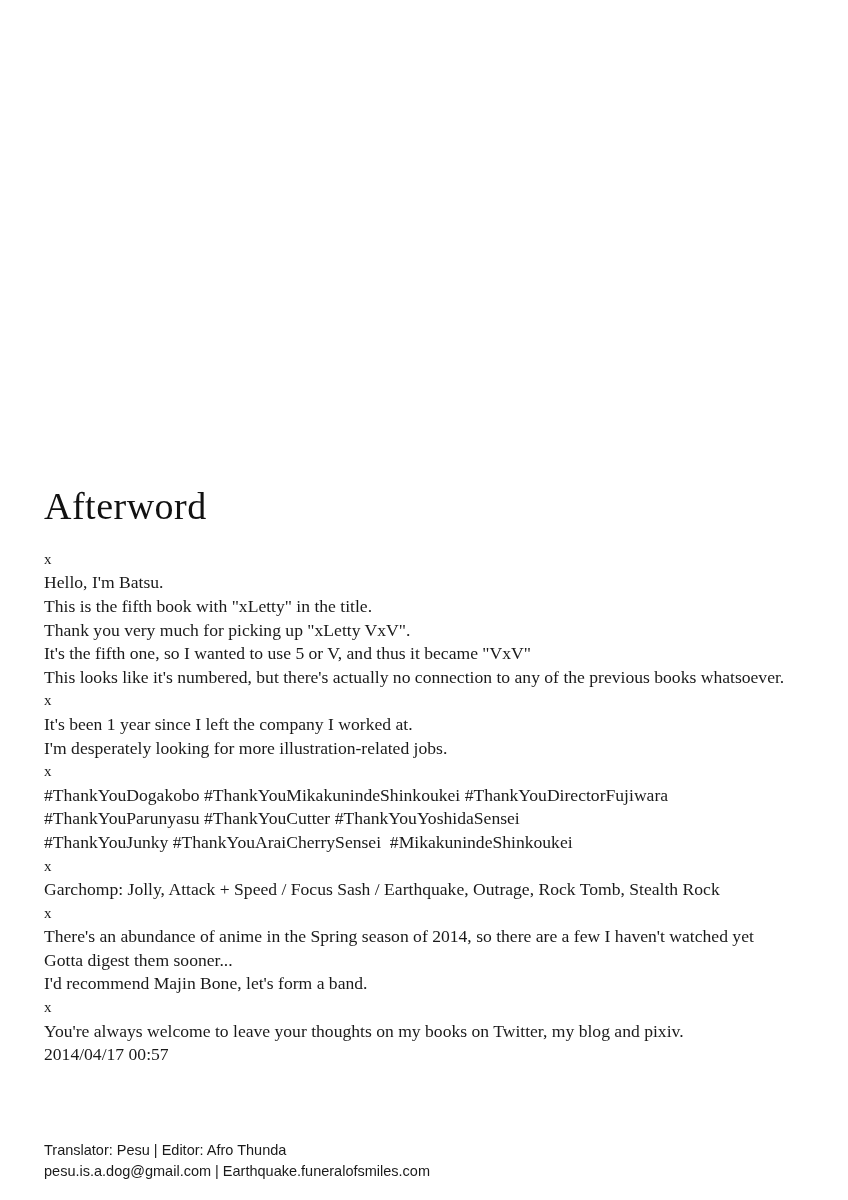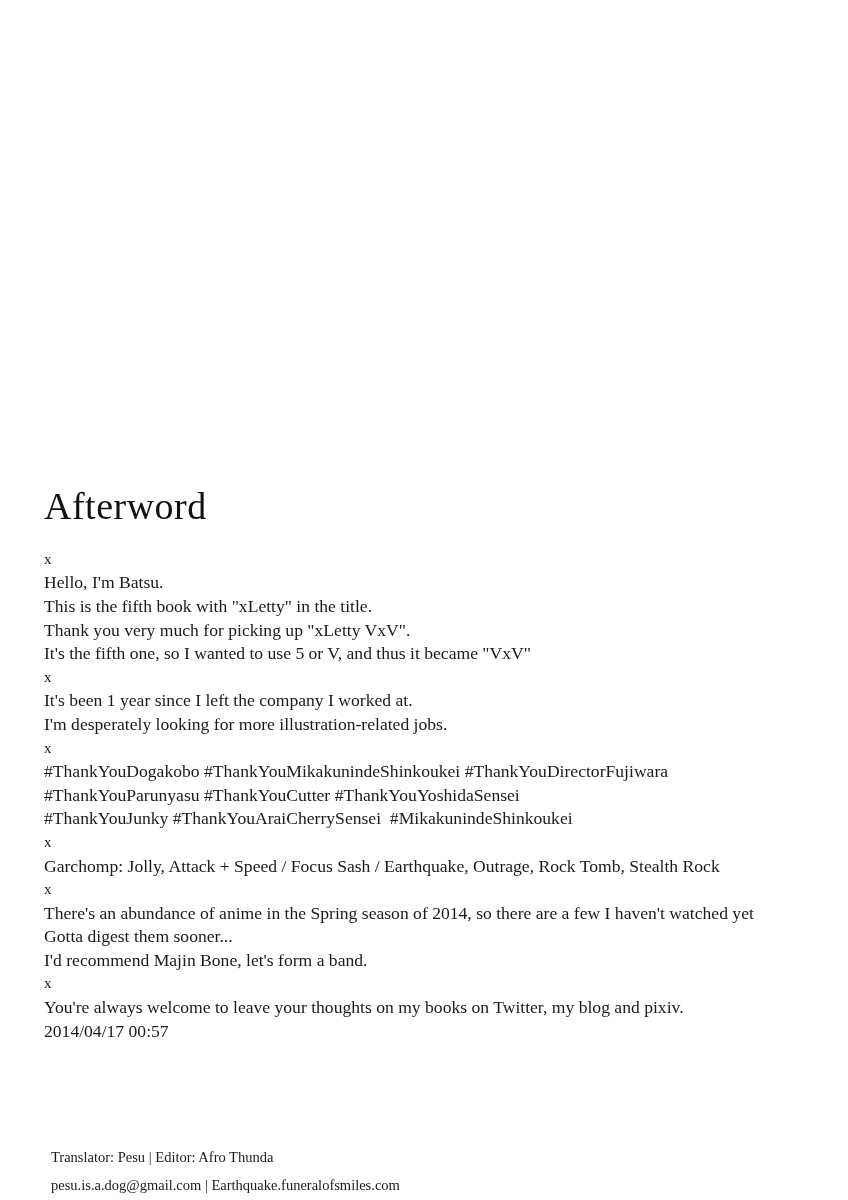--- a/index.html
+++ b/index.html
@@ -58,38 +58,38 @@
     position: absolute;
     left: 44px;
     top: 1140px;
     width: 770px;
     font-family: "Liberation Sans", sans-serif;
     font-size: 14.5px;
     line-height: 21px;
     color: #1a1a1a;
   }
   .credits p {
-    margin: 7px;
+    margin: 0;
     padding: 0;
-    font-family: Liberation Serif, serif;
   }
 </style>
 </head>
 <body>
 
 <div class="page">
 
   <div class="content">
     <h1 class="afterword-title">Afterword</h1>
     <div class="body-block">
       <p class="marker">x</p>
       <p>Hello, I'm Batsu.</p>
       <p>This is the fifth book with "xLetty" in the title.</p>
       <p>Thank you very much for picking up "xLetty VxV".</p>
       <p>It's the fifth one, so I wanted to use 5 or V, and thus it became "VxV"</p>
+      <p>This looks like it's numbered, but there's actually no connection to any of the previous books whatsoever.</p>
       <p class="marker">x</p>
       <p>It's been 1 year since I left the company I worked at.</p>
       <p>I'm desperately looking for more illustration-related jobs.</p>
       <p class="marker">x</p>
       <p>#ThankYouDogakobo #ThankYouMikakunindeShinkoukei #ThankYouDirectorFujiwara</p>
       <p>#ThankYouParunyasu #ThankYouCutter #ThankYouYoshidaSensei</p>
       <p>#ThankYouJunky #ThankYouAraiCherrySensei  #MikakunindeShinkoukei</p>
       <p class="marker">x</p>
       <p>Garchomp: Jolly, Attack + Speed / Focus Sash / Earthquake, Outrage, Rock Tomb, Stealth Rock</p>
       <p class="marker">x</p>

